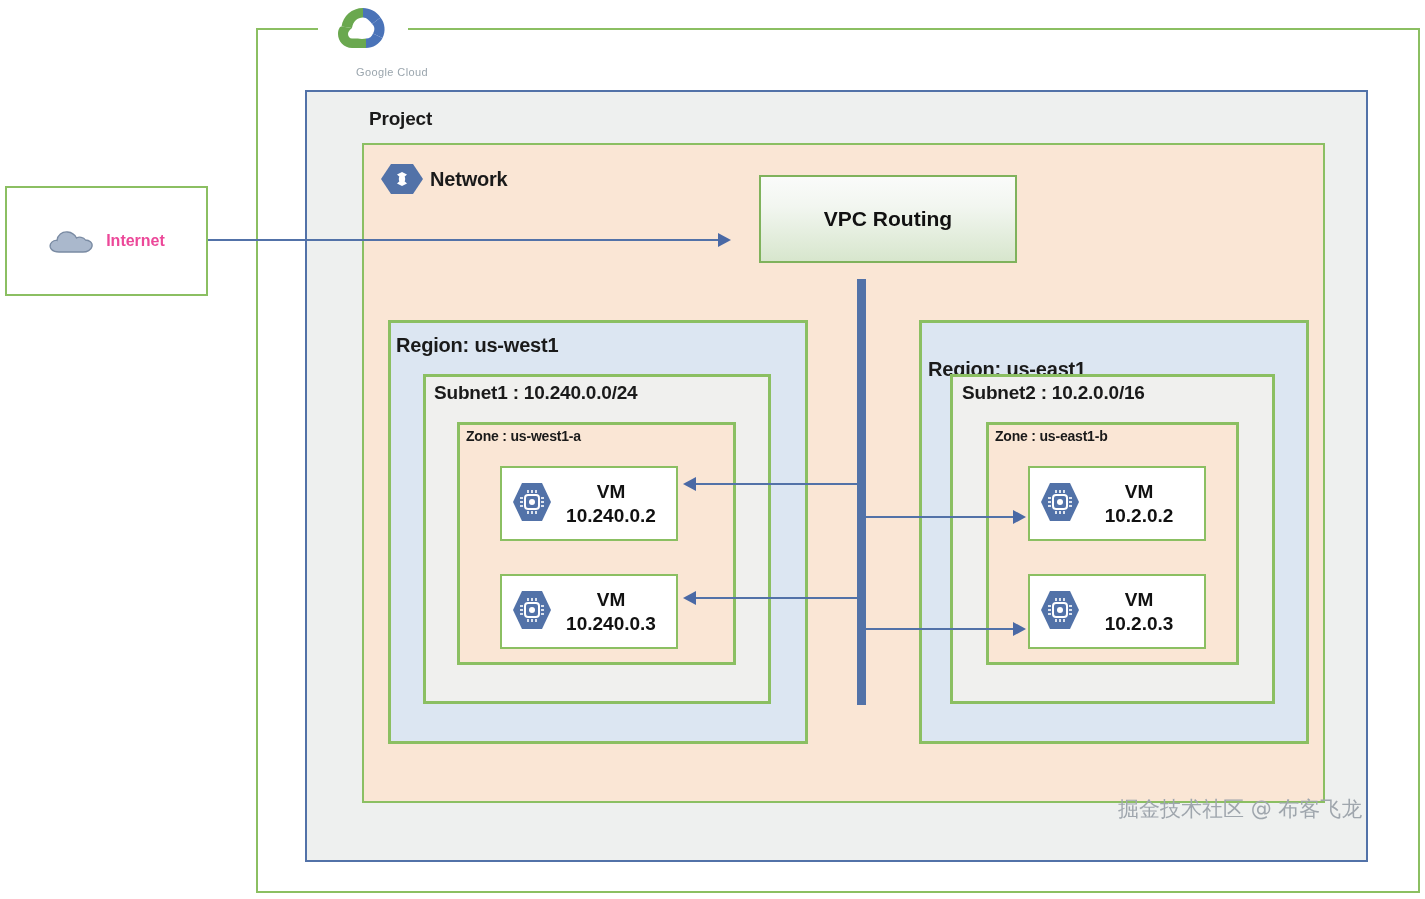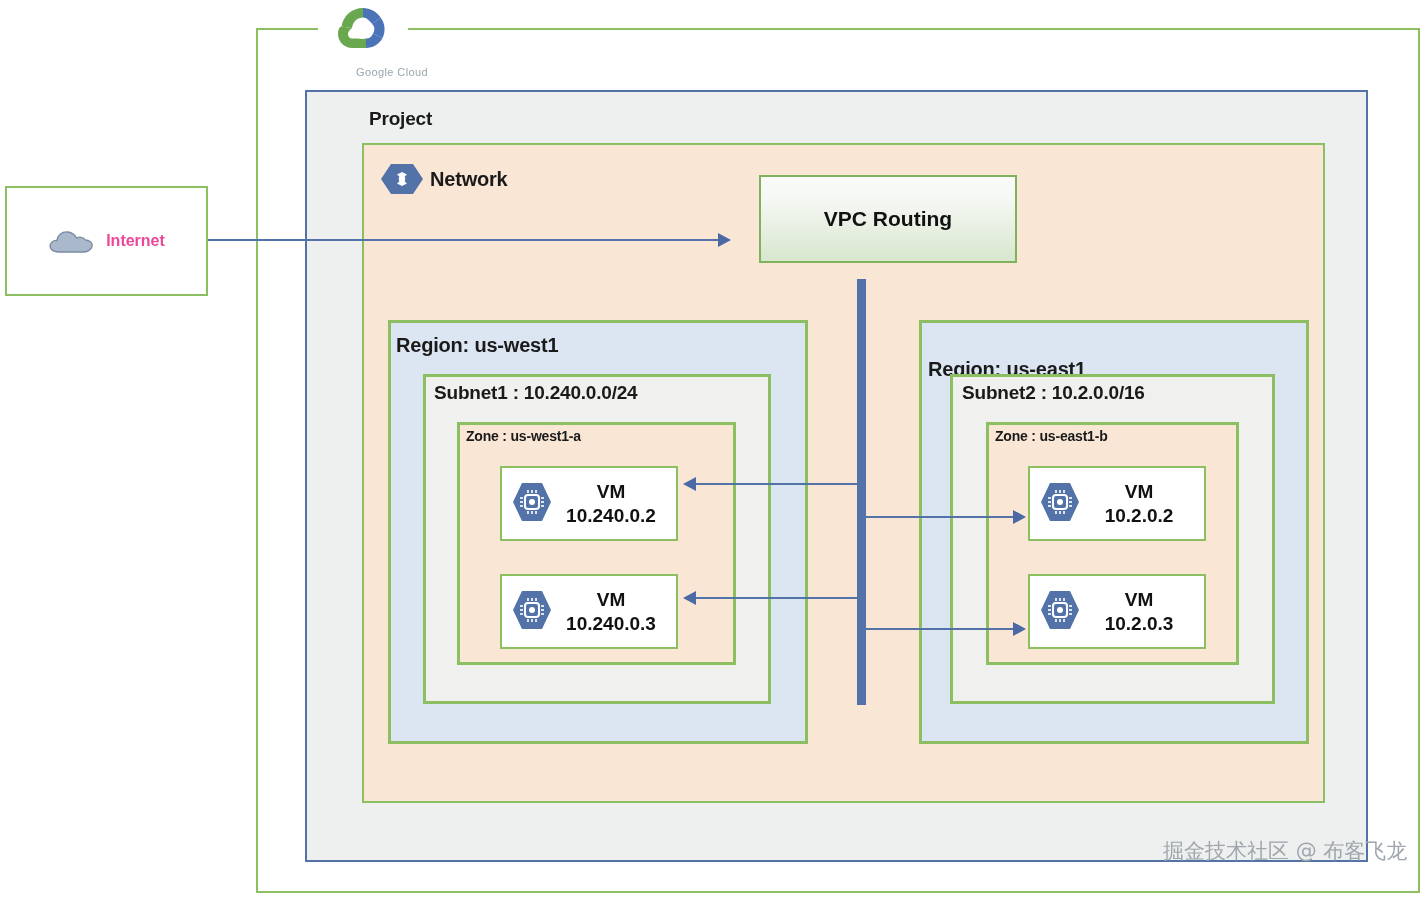--- a/index.html
+++ b/index.html
@@ -331,15 +331,15 @@
 
   <div class="hline" style="left:696px; top:597px; width:166px;"></div>
   <div class="arrow-l" style="left:683px; top:591px;"></div>
 
   <div class="hline" style="left:866px; top:516px; width:147px;"></div>
   <div class="arrow-r" style="left:1013px; top:510px;"></div>
 
   <div class="hline" style="left:866px; top:628px; width:147px;"></div>
   <div class="arrow-r" style="left:1013px; top:622px;"></div>
 
-  <div class="watermark" style="left:1118px; top:837px;margin-left:45px;">掘金技术社区 @ 布客飞龙</div>
+  <div class="watermark" style="left:1118px; top:795px;">掘金技术社区 @ 布客飞龙</div>
 
 </div>
 
 </body></html>

